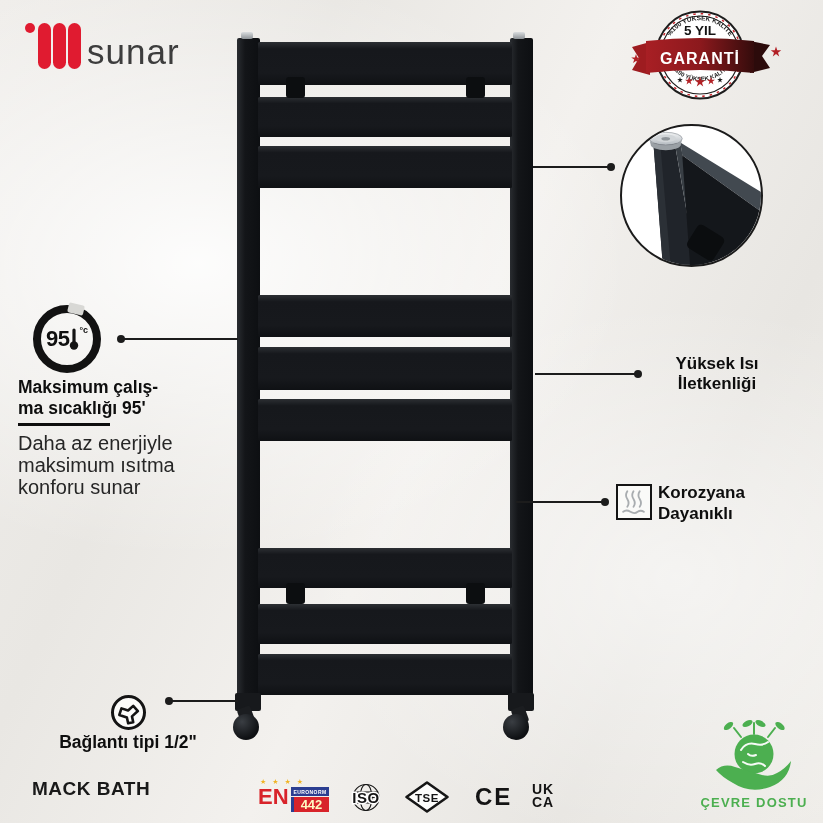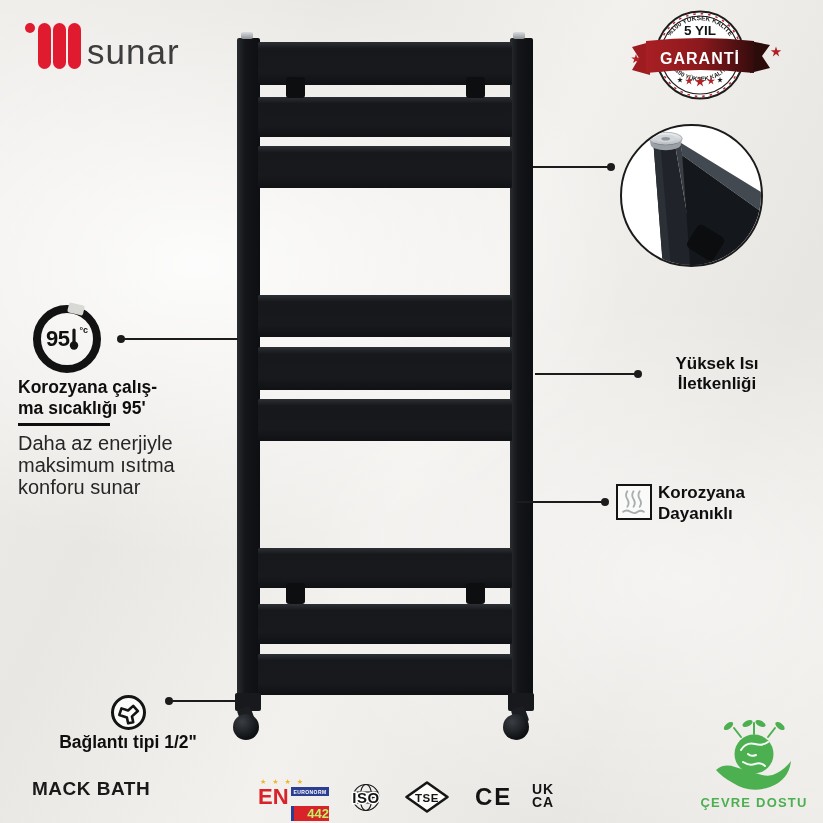--- a/index.html
+++ b/index.html
@@ -81,22 +81,22 @@
 
   
   .product-name { left:32px; top:778px; font-size:19px; font-weight:700; letter-spacing:.5px; color:#191919; }
 
   .en442 { left:258px; top:780px; width:72px; height:32px; }
   .en442-stars { position:absolute; left:2px; top:-2px; font-size:7px; color:#f0b425; letter-spacing:2px; }
   .en442-en { position:absolute; left:0; top:4px; font-size:22px; font-weight:800; color:#d8232a; }
   .en442-col { position:absolute; left:33px; top:7px; width:38px; }
   .en442-euronorm { background:#2b3e91; color:#fff; font-size:5px; font-weight:700;
                     text-align:center; letter-spacing:.4px; padding:1.5px 0; }
-  .en442-num { background:#d8232a; color:#bef264; font-size:13px; font-weight:800; text-align:right;
-               line-height:15px; border-left:3px solid #2b3e91; margin-top:10px; }
+  .en442-num { background:#d8232a; color:#fef9c3; font-size:13px; font-weight:800; text-align:center;
+               line-height:15px; border-left:3px solid #2b3e91; margin-top:1px; }
   .iso  { left:348px; top:782px; width:36px; height:31px; }
   .tse  { left:404px; top:780px; width:46px; height:34px; }
   .ce   { left:474px; top:784px; width:36px; height:26px; }
   .ukca { left:532px; top:783px; font-size:14px; font-weight:800; line-height:13px; letter-spacing:1px; color:#141414; }
 
   
   .eco-icon  { left:710px; top:718px; width:84px; height:78px; }
   .eco-label { left:700px; top:795px; width:108px; text-align:center;
                font-size:13px; font-weight:700; letter-spacing:1.2px; color:#4caf50; }
 </style>
@@ -210,21 +210,21 @@
 <div class="abs temp-ring">
   <div class="ring-notch"></div>
   <span class="temp-value">95</span>
   <svg width="10" height="24" viewBox="0 0 10 24">
     <line x1="5" y1="3" x2="5" y2="15" stroke="#141414" stroke-width="3.2" stroke-linecap="round"></line>
     <circle cx="5" cy="18.5" r="4.2" fill="#141414"></circle>
   </svg>
   <span class="temp-unit">°c</span>
 </div>
 <div class="abs temp-title">
-  <div>Korozyana çalış-</div>
+  <div>Maksimum çalış-</div>
   <div>ma sıcaklığı 95'</div>
 </div>
 <div class="abs temp-div"></div>
 <div class="abs temp-desc">
   <div>Daha az enerjiyle</div>
   <div>maksimum ısıtma</div>
   <div>konforu sunar</div>
 </div>
 
 <div class="abs heat-label">

